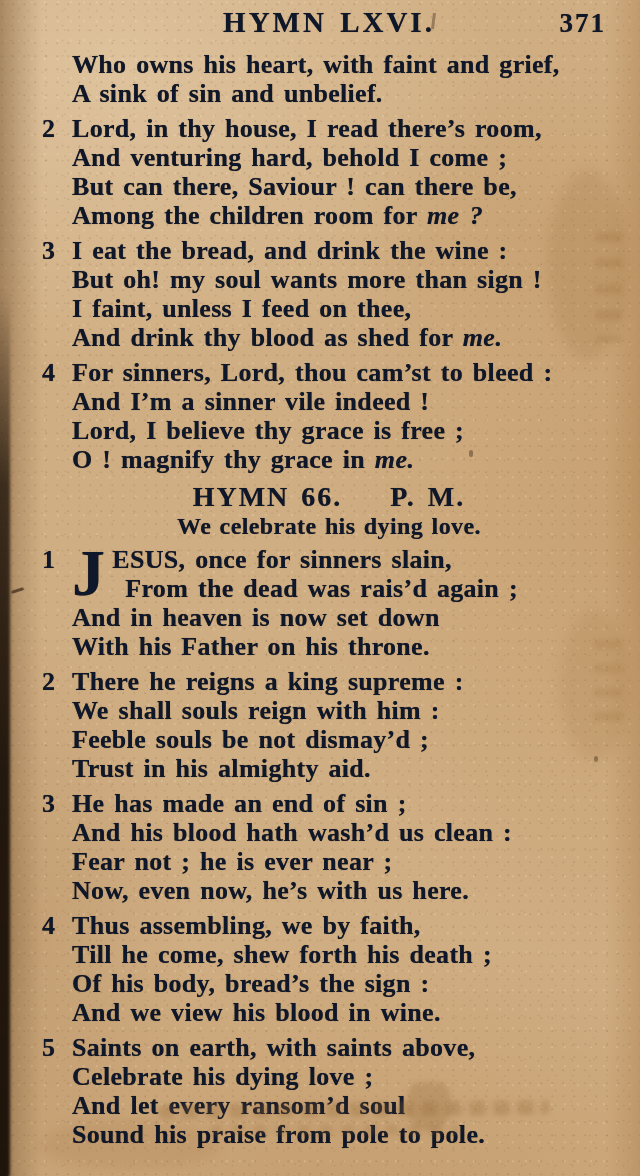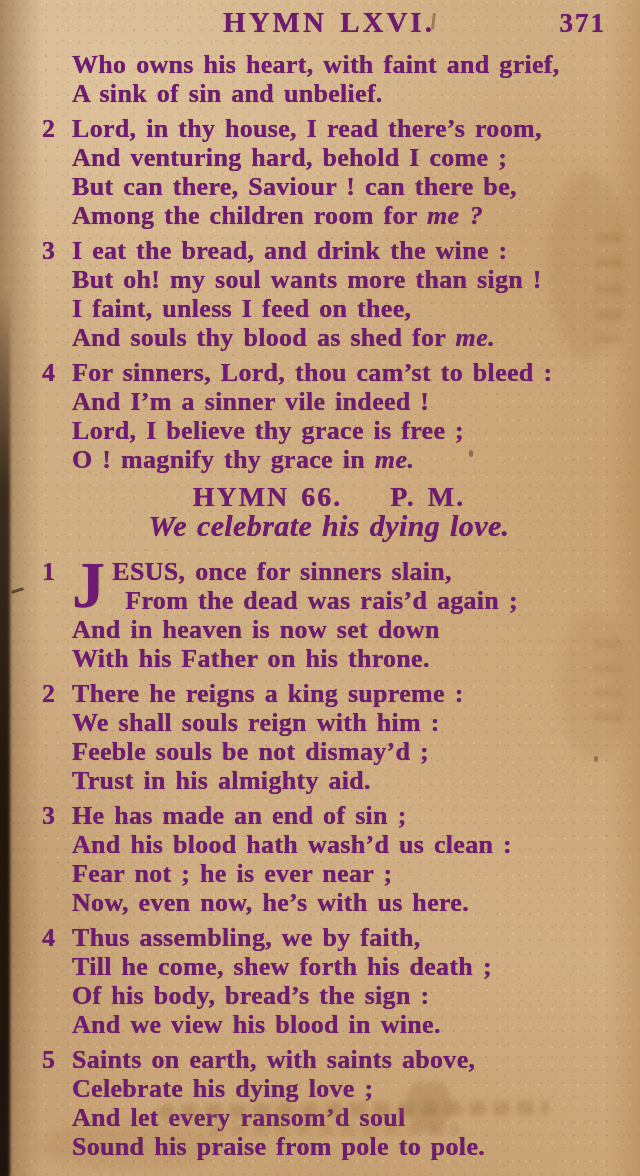--- a/index.html
+++ b/index.html
@@ -54,36 +54,36 @@
   .ghost-m1{left:596px;top:232px;width:26px;height:110px;background:repeating-linear-gradient(180deg, rgba(148,103,54,0.22) 0 10px, transparent 10px 26px);}
   .ghost-m2{left:594px;top:640px;width:28px;height:90px;background:repeating-linear-gradient(180deg, rgba(148,103,54,0.18) 0 9px, transparent 9px 24px);}
   .speck{position:absolute;background:rgba(52,34,16,0.68);pointer-events:none;filter:blur(0.4px);}
   .speck-dash{left:11px;top:589px;width:13px;height:3px;transform:rotate(-18deg);border-radius:2px;}
   .speck-tick{left:432px;top:13px;width:3px;height:16px;transform:rotate(7deg);opacity:0.55;}
   .speck-dot1{left:469px;top:450px;width:4px;height:7px;border-radius:2px;opacity:0.6;}
   .speck-dot2{left:594px;top:756px;width:4px;height:6px;border-radius:2px;opacity:0.55;}
 
   .content{
     position:absolute;left:40px;right:22px;top:8px;
-    color:#701a75;font-weight:700;font-size:26px;line-height:29px;
+    color:#0f172a;font-weight:700;font-size:26px;line-height:29px;
     letter-spacing:0.3px;word-spacing:3px;
     text-shadow:0 0 0.7px rgba(51,36,15,0.8);
   }
   .pg-header{position:relative;height:42px;}
   .pg-title{position:absolute;left:0;right:0;text-align:center;font-size:29px;letter-spacing:3px;}
   .pg-num{position:absolute;right:12px;top:1px;font-size:27px;letter-spacing:2px;}
 
   .verse{display:flex;margin-bottom:6px;}
   .vnum{flex:none;width:30px;padding-left:2px;}
   .vlines{flex:1;}
   .vline{white-space:nowrap;}
   .it{font-style:italic;letter-spacing:0.5px;text-align:right;}
 
   .h66-heading{text-align:center;font-size:28px;letter-spacing:2px;margin:8px 0 2px 0;white-space:pre;}
-  .h66-subtitle{text-align:center;font-size:30px;font-style:italic;line-height:26px;margin-bottom:18px;letter-spacing:0.4px;word-spacing:2px;}
+  .h66-subtitle{text-align:center;font-size:24px;line-height:26px;margin-bottom:6px;letter-spacing:0.4px;word-spacing:2px;}
 
   .dropcap{
     float:left;font-size:66px;line-height:50px;height:54px;
     margin:3px 7px 0 0;font-weight:700;
   }
   .indent2{text-indent:13px;}
 </style>
 </head>
 <body>
 
@@ -118,21 +118,21 @@
       <div class="vline"><span>Among the children room for </span><span class="it">me ?</span></div>
     </div>
   </div>
 
   <div class="verse">
     <div class="vnum">3</div>
     <div class="vlines">
       <div class="vline">I eat the bread, and drink the wine :</div>
       <div class="vline">But oh! my soul wants more than sign !</div>
       <div class="vline">I faint, unless I feed on thee,</div>
-      <div class="vline"><span>And souls thy blood as shed for </span><span class="it">me.</span></div>
+      <div class="vline"><span>And drink thy blood as shed for </span><span class="it">me.</span></div>
     </div>
   </div>
 
   <div class="verse">
     <div class="vnum">4</div>
     <div class="vlines">
       <div class="vline">For sinners, Lord, thou cam’st to bleed :</div>
       <div class="vline">And I’m a sinner vile indeed !</div>
       <div class="vline">Lord, I believe thy grace is free ;</div>
       <div class="vline"><span>O ! magnify thy grace in </span><span class="it">me.</span></div>

